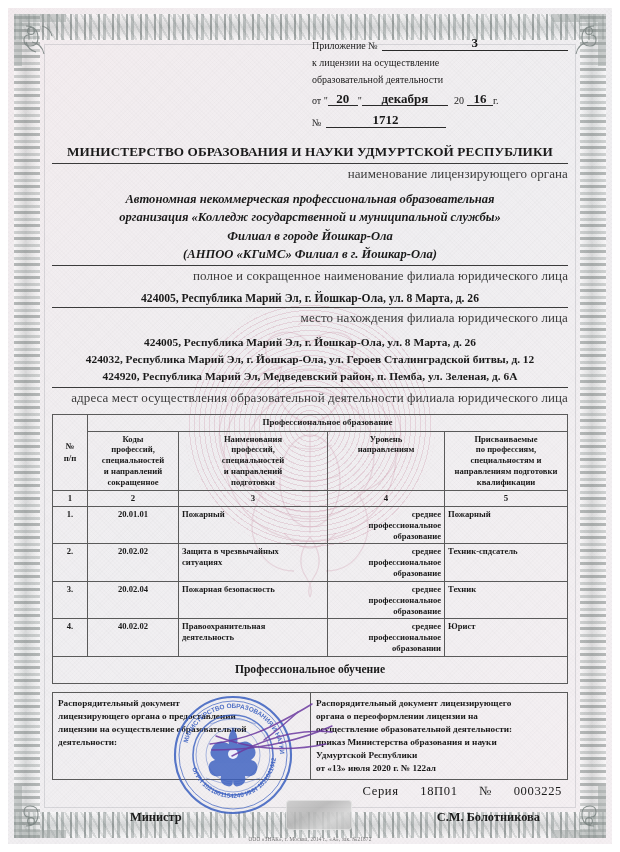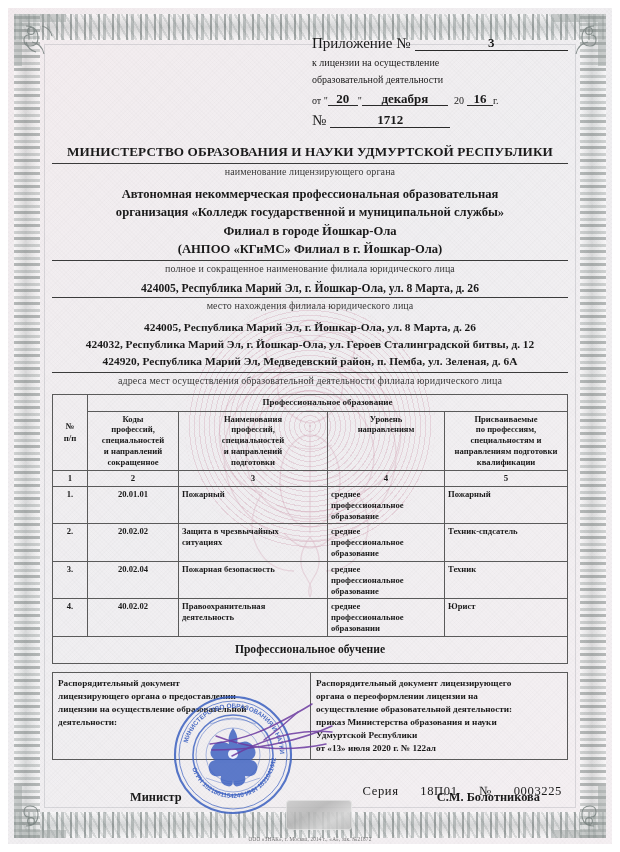--- a/index.html
+++ b/index.html
@@ -92,42 +92,42 @@
         rgba(205,150,170,.30) 0 1px, transparent 1px 5px);
     pointer-events:none;
   }
 
   
   #content{position:absolute;left:52px;top:36px;width:516px;}
 
   
   #appendix{margin-left:260px;width:256px;font-size:12.5px;line-height:1.0;}
   .apx-row{display:flex;align-items:flex-end;margin-bottom:7px;white-space:nowrap;}
-  .apx-lbl{font-size:15px;}
+  .apx-lbl{font-size:10px;}
   .apx-fill{
     flex:1;border-bottom:1px solid #2a2a2a;margin-left:4px;height:14px;
     text-align:center;font-weight:bold;font-size:13px;line-height:14px;
   }
   .apx-plain{font-size:10px;}
   .apx-val{font-weight:bold;font-size:13px;}
   .ul{border-bottom:1px solid #2a2a2a;display:inline-block;text-align:center;}
 
   
   #ministry{
     margin-top:16px;text-align:center;font-weight:bold;font-size:13.2px;
     letter-spacing:.1px;border-bottom:1px solid #3b3b3b;padding-bottom:3px;
   }
   .caption{
-    text-align:center;font-size:10px;color:#3a3a3a;margin-top:2px;margin-bottom:8px;
+    text-align:right;font-size:13px;color:#3a3a3a;margin-top:2px;margin-bottom:8px;
     letter-spacing:.1px;
   }
 
   
   #org{text-align:center;font-weight:bold;font-size:12.6px;line-height:1.45;}
-  #org .line{display:block;}
+  #org .line{display:block;font-style:italic;}
   #org-rule{border-bottom:1px solid #3b3b3b;margin-top:2px;}
 
   
   .addr-single{
     text-align:center;font-weight:bold;font-size:11.6px;
     border-bottom:1px solid #3b3b3b;padding-bottom:2px;margin-top:6px;
   }
   #addr-multi{
     text-align:center;font-weight:bold;font-size:11.4px;line-height:1.5;
     border-bottom:1px solid #3b3b3b;padding-bottom:2px;margin-top:4px;
@@ -141,21 +141,21 @@
   }
   table.doc td,table.doc th{
     border:1px solid #5a5a5a;padding:2px 3px;vertical-align:top;
     background:transparent;font-weight:bold;
   }
   th.grp{text-align:center;font-size:9px;padding:2px;}
   th.hcell{text-align:center;vertical-align:top;font-size:8.6px;padding:3px 2px 6px;}
   td.num{text-align:center;}
   td.numhdr{text-align:center;font-size:8.8px;padding:1px;}
   td.code{text-align:center;}
-  td.lvl{text-align:left;}
+  td.lvl{text-align:right;}
   .col1{width:28px;}
   .col2{width:84px;}
   .col3{width:142px;}
   .col4{width:110px;}
 
   #prof-training{
     border:1px solid #5a5a5a;border-top:none;
     text-align:center;font-weight:bold;font-size:11.6px;
     padding:6px 0 7px;margin-top:0;
   }

